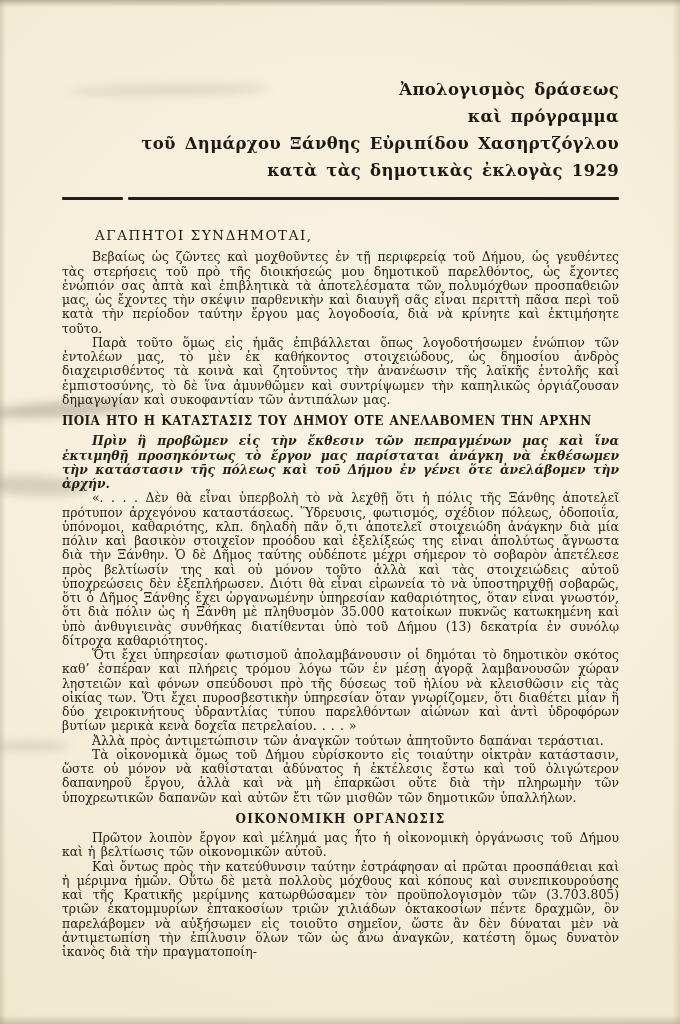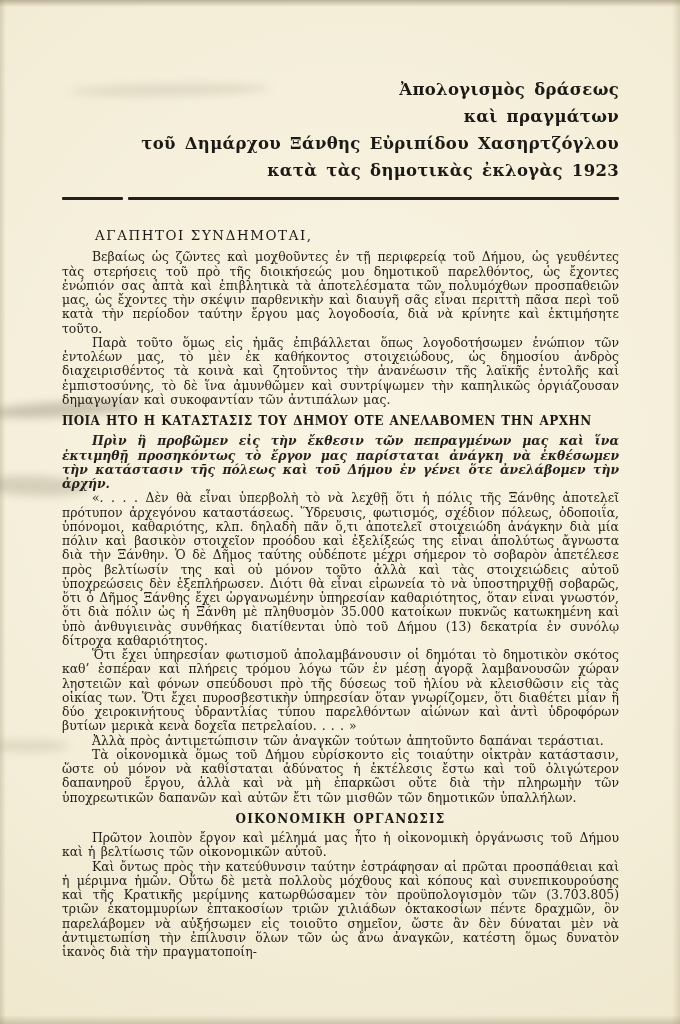--- a/index.html
+++ b/index.html
@@ -120,23 +120,23 @@
 
   <div class="stain stain-d"></div>
   <div class="stain stain-a"></div>
   <div class="stain stain-b"></div>
   <div class="stain stain-c"></div>
 
   <div class="content">
 
     <div class="title-block">
       <div>Ἀπολογισμὸς δράσεως</div>
-      <div>καὶ πραγμάτων</div>
+      <div>καὶ πρόγραμμα</div>
       <div>τοῦ Δημάρχου Ξάνθης Εὐριπίδου Χασηρτζόγλου</div>
-      <div>κατὰ τὰς δημοτικὰς ἐκλογὰς 1923</div>
+      <div>κατὰ τὰς δημοτικὰς ἐκλογὰς 1929</div>
     </div>
 
     <div class="rule">
       <div class="rule-seg rule-seg-short"></div>
       <div class="rule-gap"></div>
       <div class="rule-seg rule-seg-long"></div>
     </div>
 
     <div class="salutation">ΑΓΑΠΗΤΟΙ ΣΥΝΔΗΜΟΤΑΙ,</div>
 

